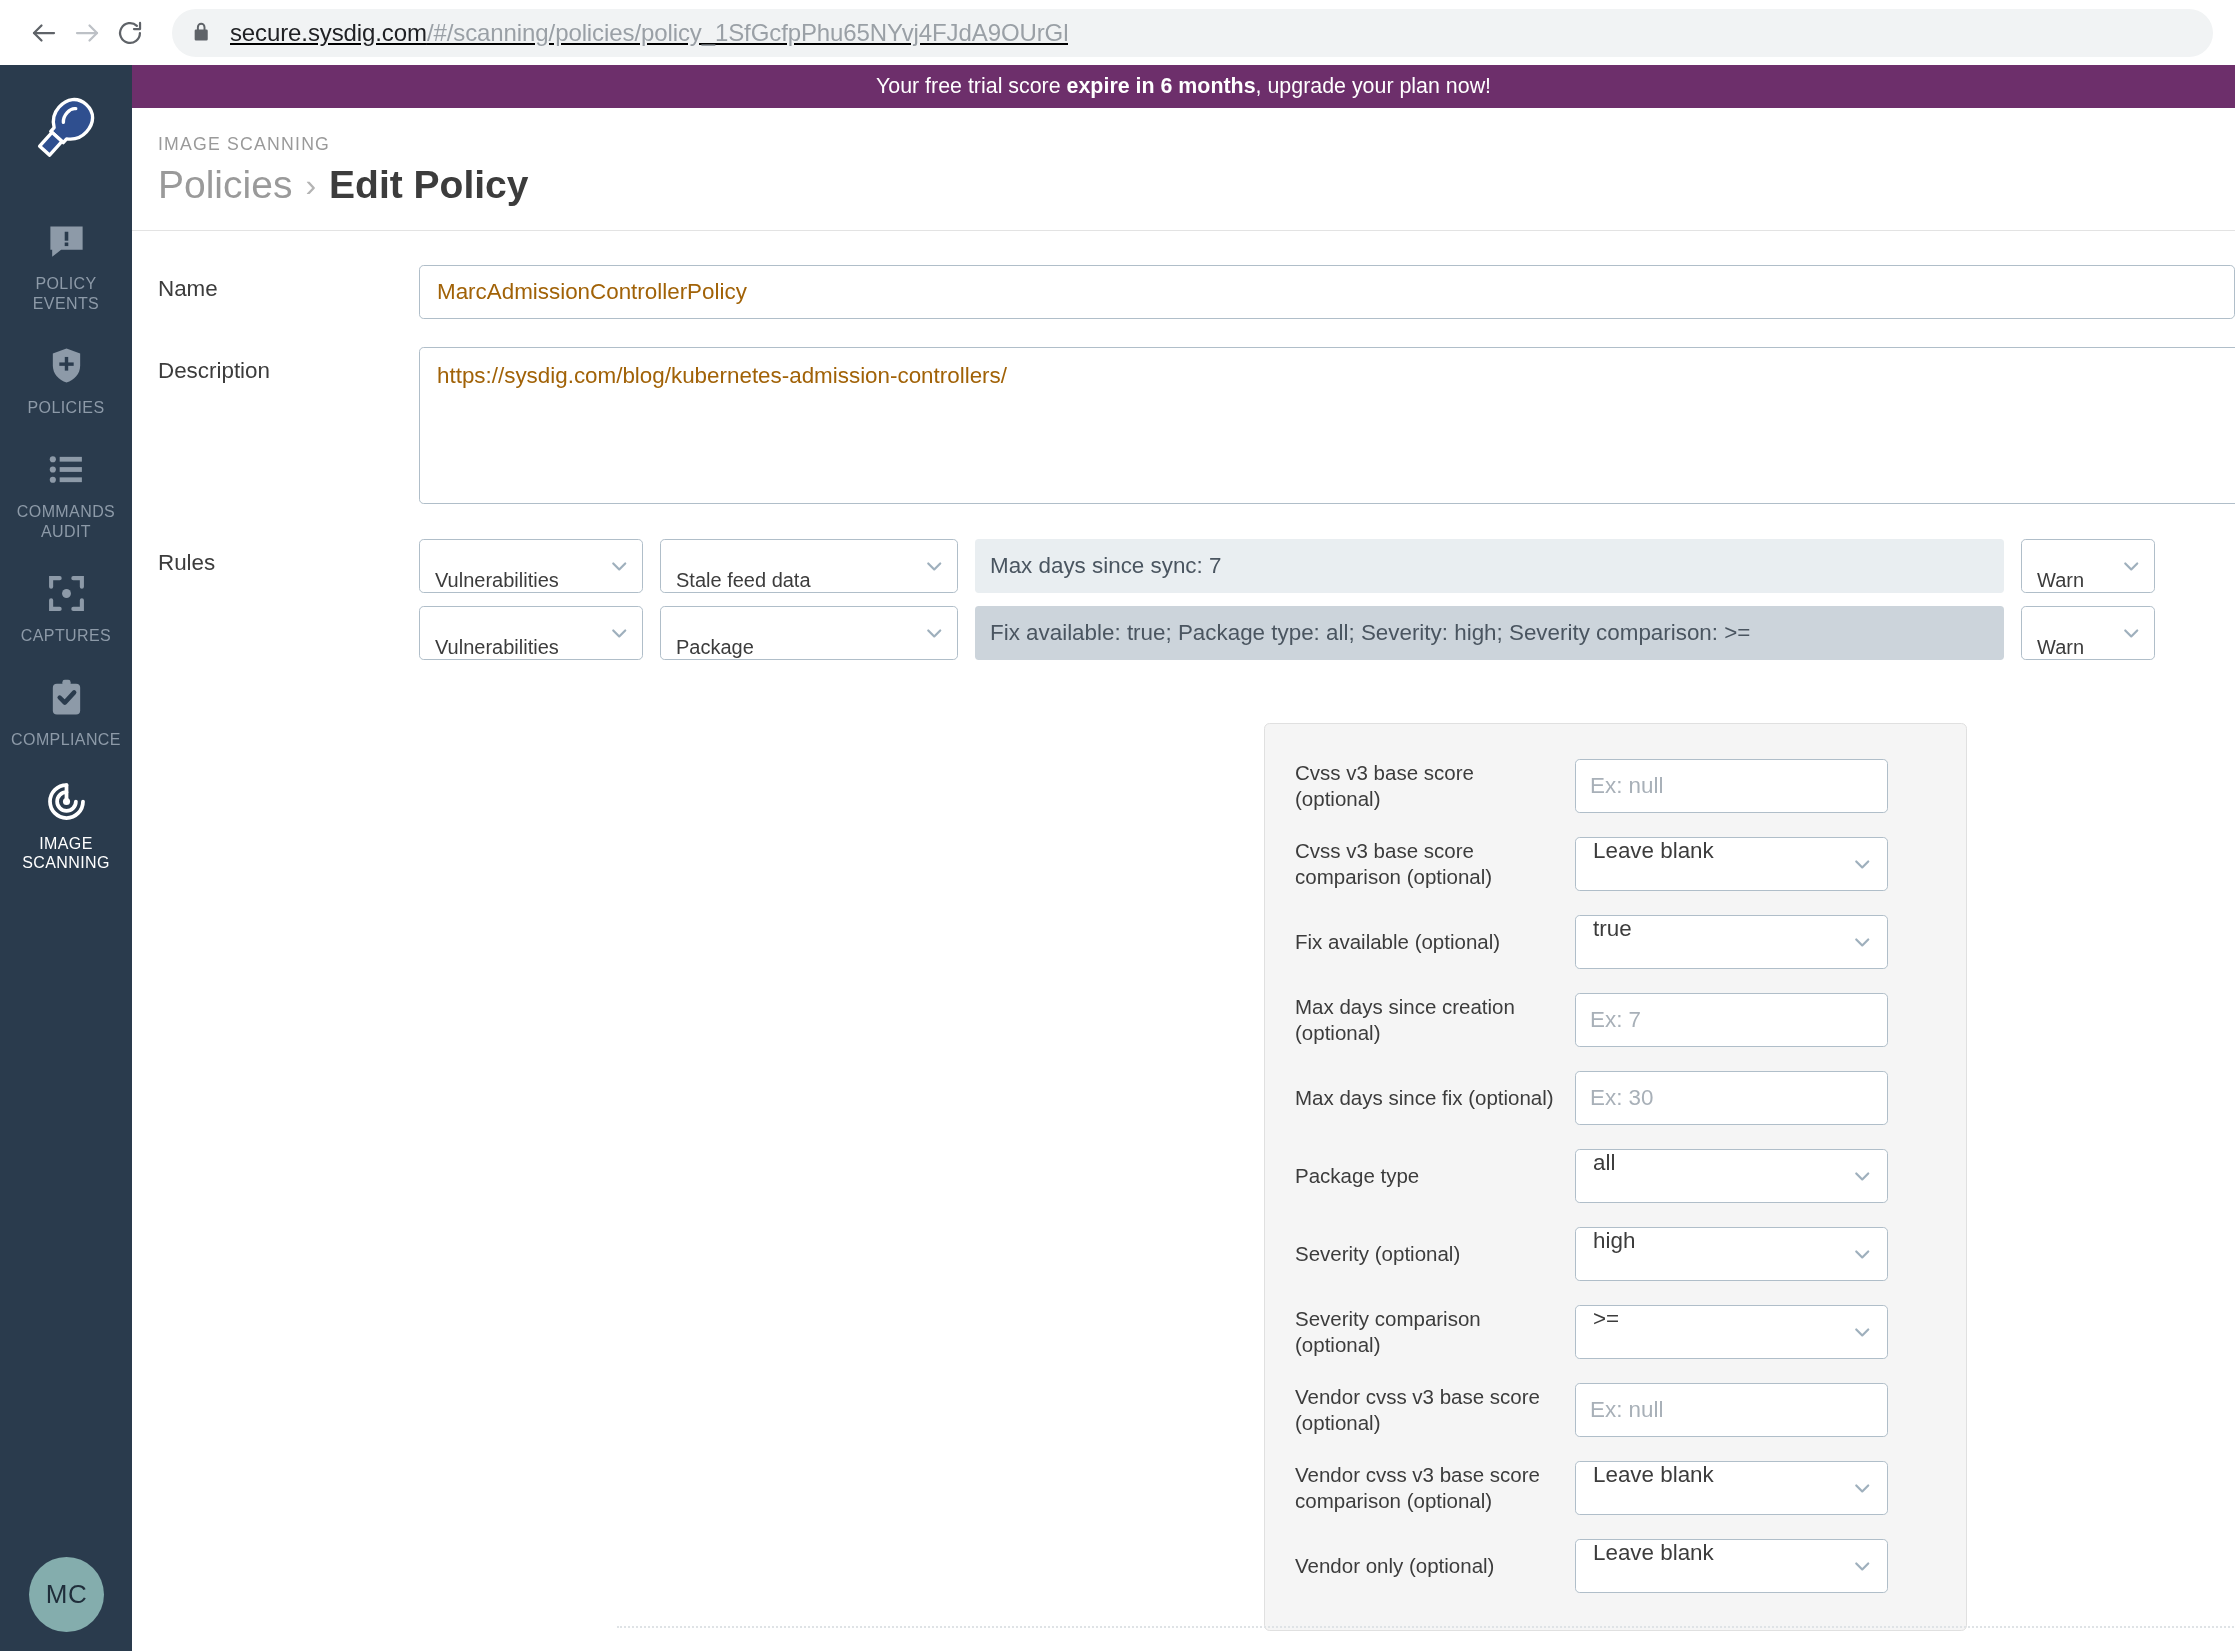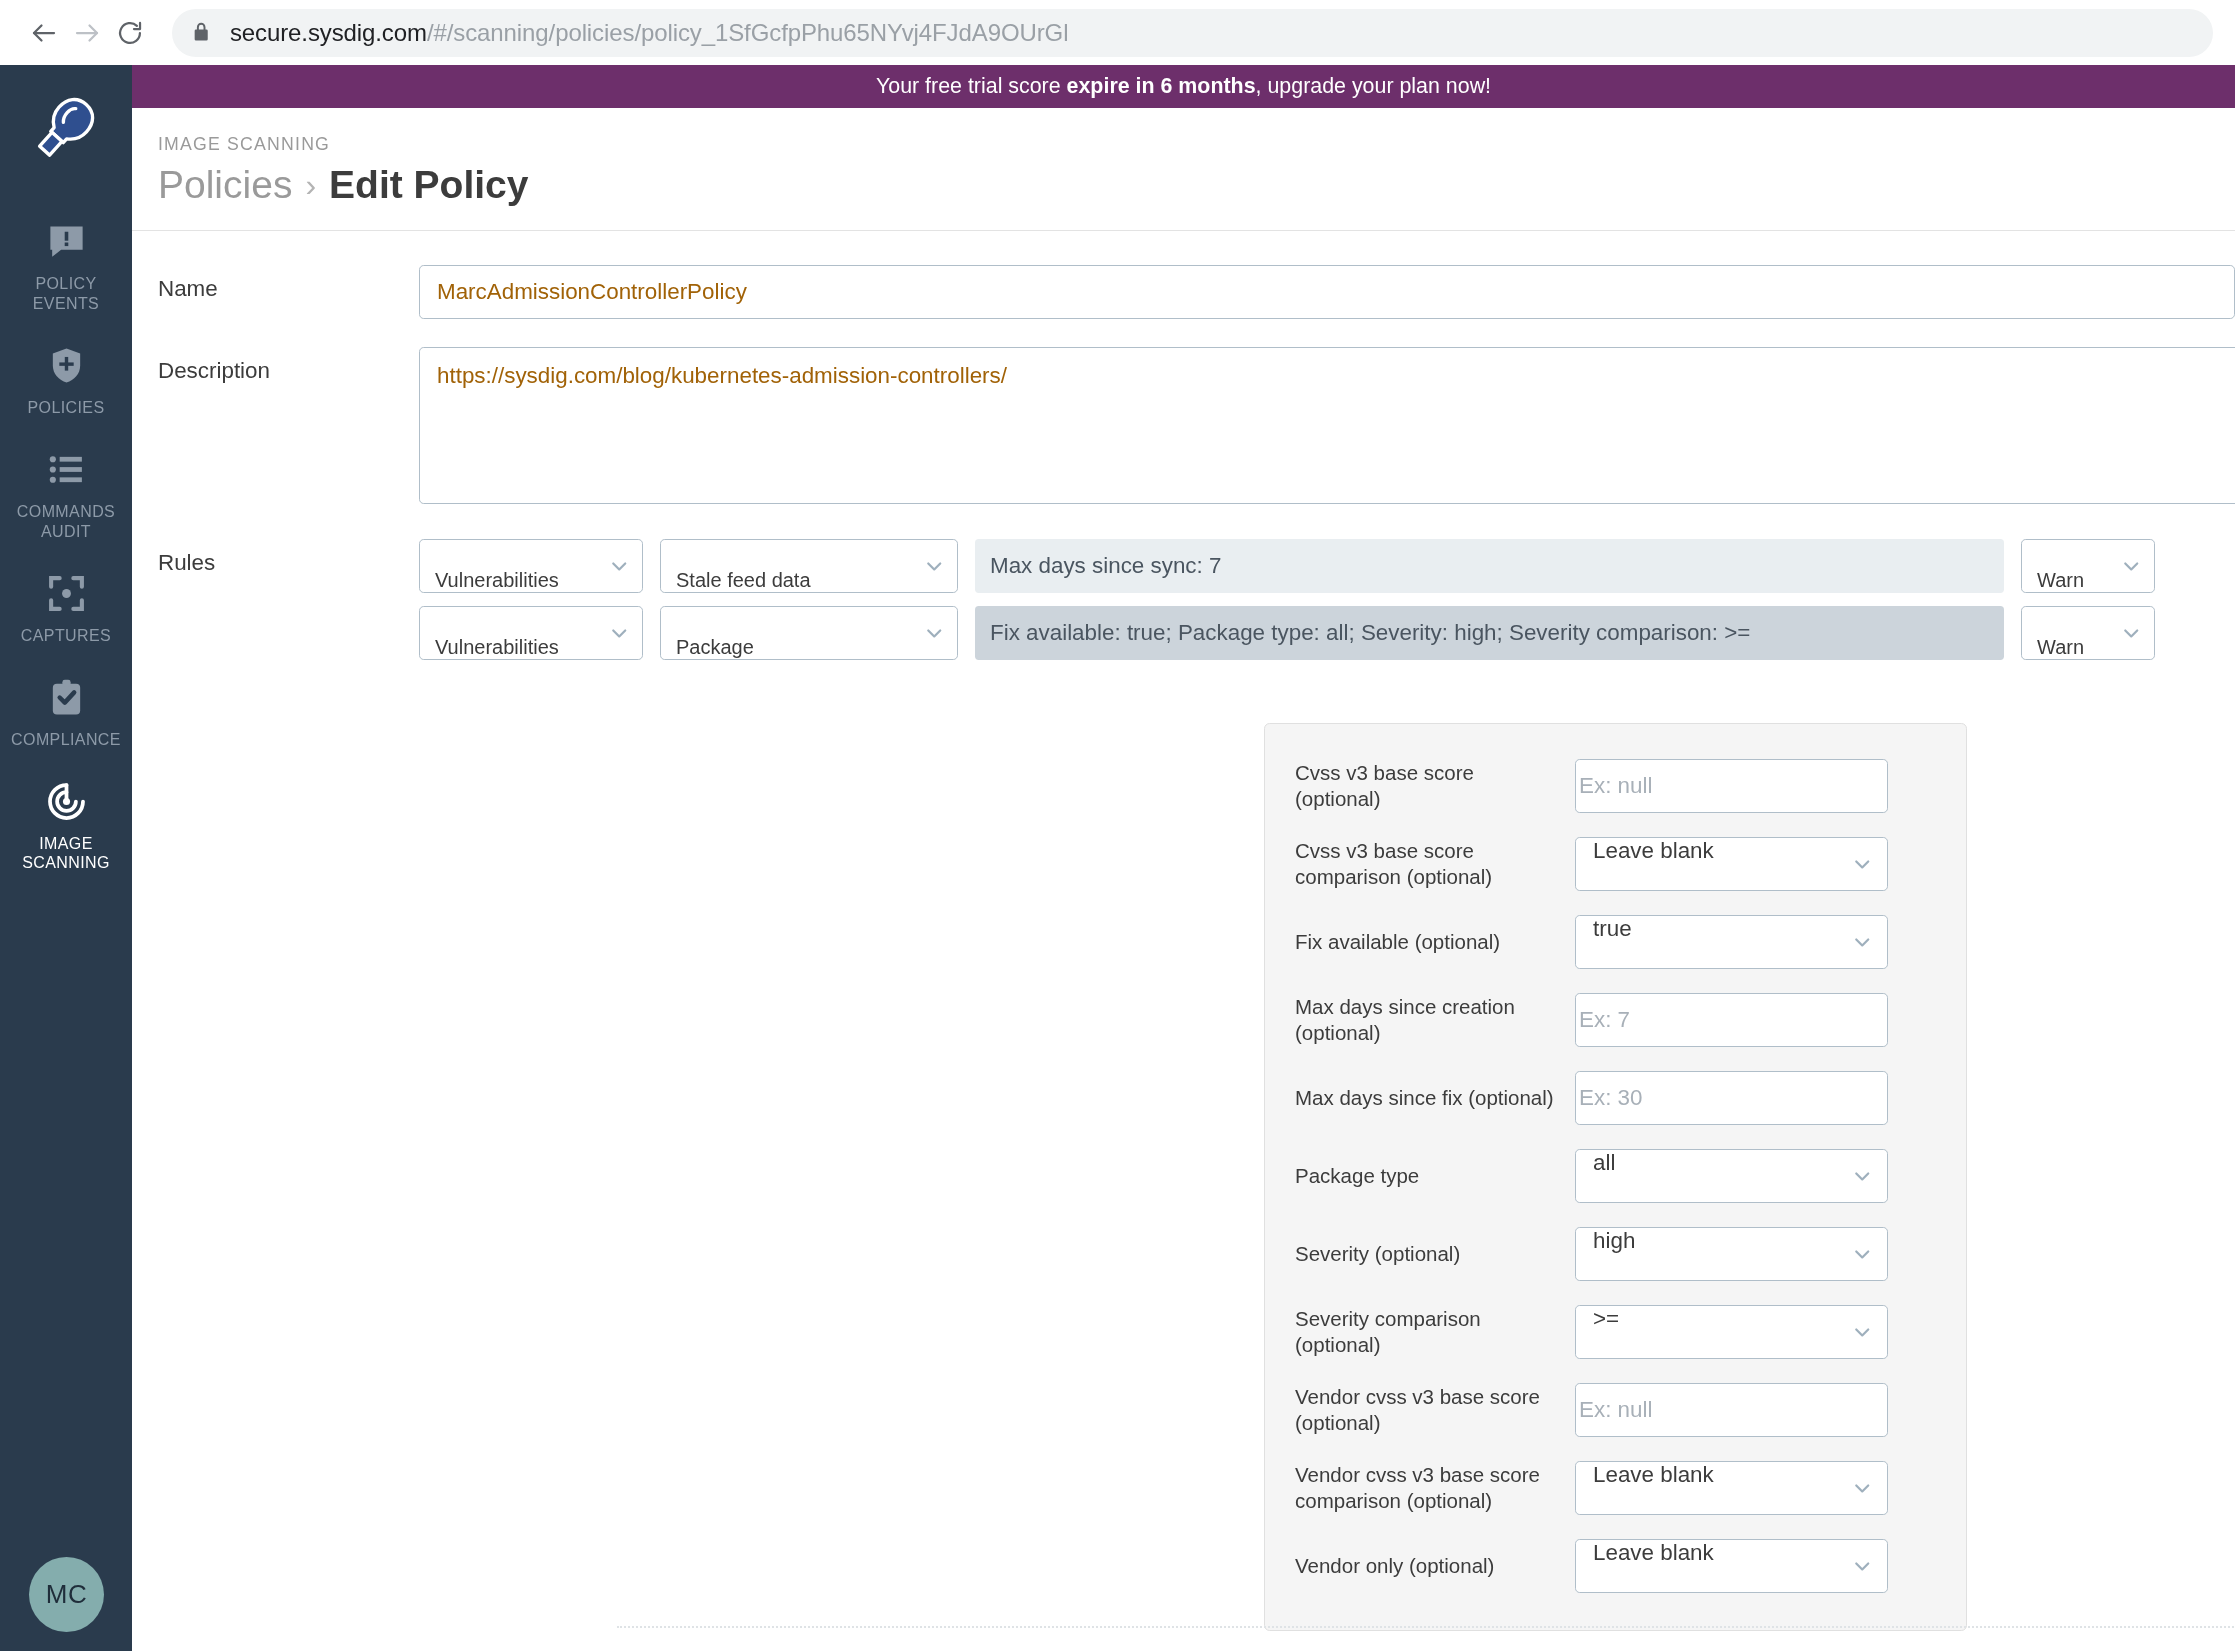--- a/index.html
+++ b/index.html
@@ -29,20 +29,21 @@
   .nav-btn.disabled { color: #bdc1c6; }
   #omnibox {
     margin-left: 20.5px;
     flex: 1 1 auto;
     height: 48px;
     background: #f1f3f4;
     border-radius: 24px;
     display: flex; align-items: center;
     padding: 0 18.6px;
     min-width: 0;
+    text-decoration: underline;
   }
   #lock-icon { flex:0 0 auto; margin-right: 17px; color:#5f6368; display:flex; }
   #url-text {
     font-size: 24px;
     color: #9aa0a6;
     white-space: nowrap; overflow: hidden;
     letter-spacing: -0.1px;
   }
   #url-text .host { color: #202124; font-weight: 500; }
 
@@ -214,21 +215,21 @@
     font-size: 20.5px; line-height: 26px;
     color: #3c3c3c;
     padding-right: 15px;
   }
   .field-ctl { flex: 1 1 auto; position: relative; }
   .f-input {
     width: 313px; height: 54px;
     border: 1.4px solid #b0bec9;
     border-radius: 4.7px;
     background: #ffffff;
-    padding: 0 3px;
+    padding: 0 14px;
     font-family: "Liberation Sans", sans-serif;
     font-size: 22.4px; color: #3c3c3c;
   }
   .f-input::placeholder { color: #a8b0b8; }
   .f-sel {
     width: 313px; height: 54px;
     border: 1.4px solid #b0bec9;
     border-radius: 4.7px;
     background: #ffffff;
     display: flex; 

